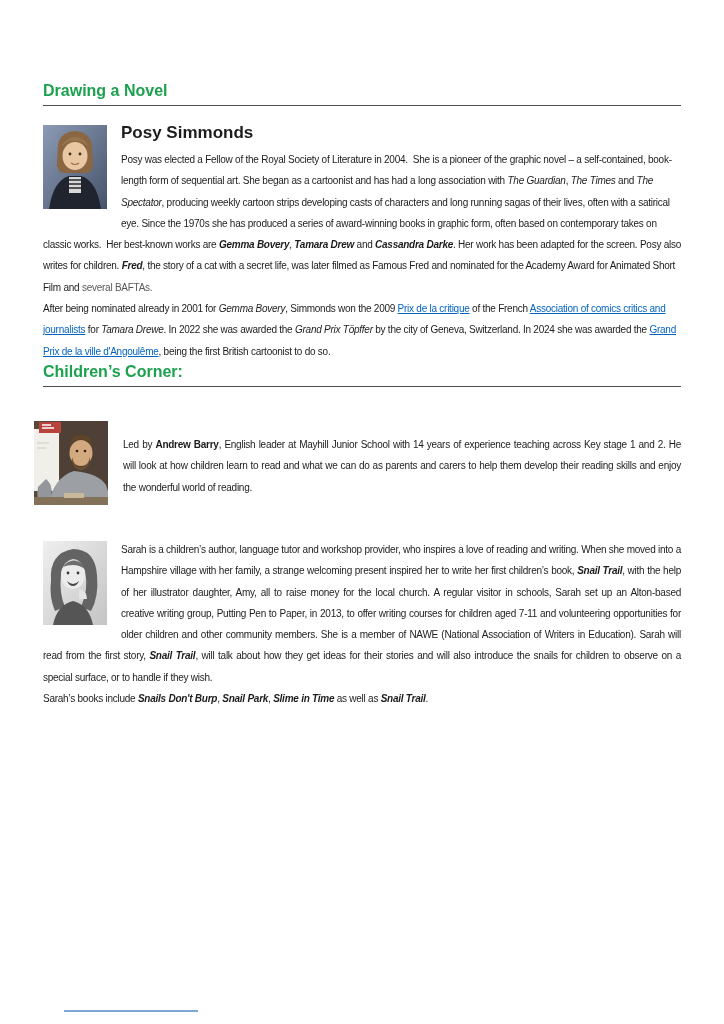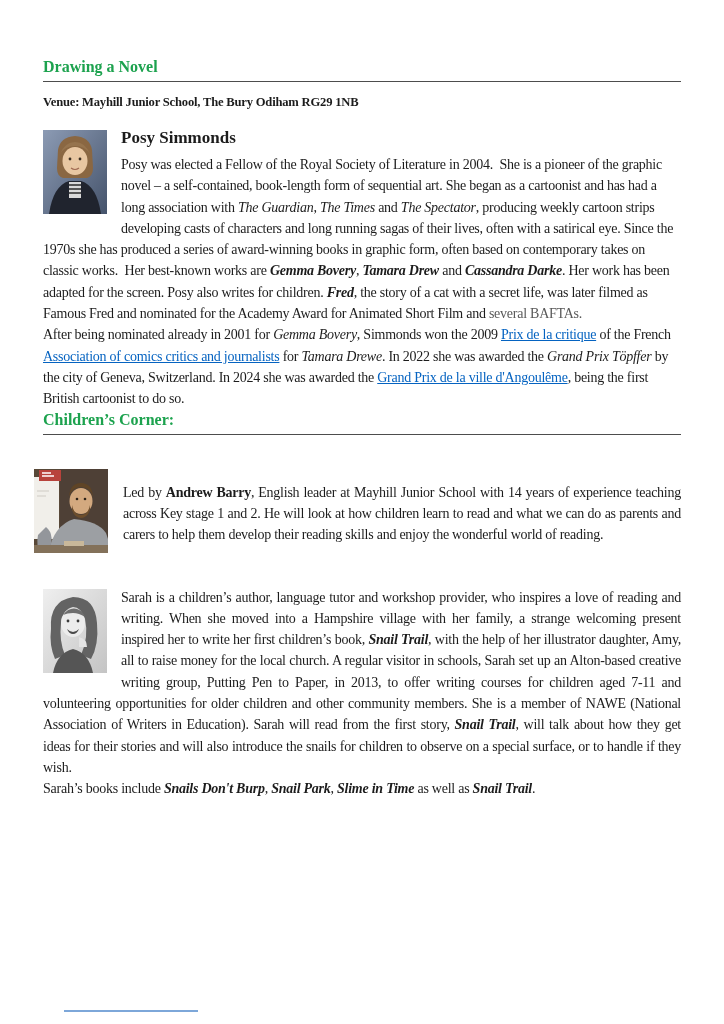--- a/index.html
+++ b/index.html
@@ -1,31 +1,31 @@
 <!DOCTYPE html>
 <html><head>
 <meta charset="utf-8">
 <style>
   html,body{margin:0;padding:0;}
   body{
     width:724px;height:1024px;background:#ffffff;position:relative;overflow:hidden;
     font-family:"Liberation Sans",sans-serif;color:#1c1c1c;
   }
-  .content{padding:57px 43px 0 43px;font-family:Liberation Serif, serif;}
+  .content{padding:81px 43px 0 43px;}
   .sec-heading{
     color:#1ca24e;font-size:16px;line-height:19px;font-weight:bold;margin:0;
     padding-bottom:5px;border-bottom:1.3px solid #4d4d4d;
   }
   .venue{font-weight:bold;font-size:12.6px;line-height:18px;margin:11px 0 0 0;letter-spacing:-0.2px;}
   .person{margin-top:17px;}
   .person::after{content:"";display:block;clear:both;}
   .photo{float:left;margin:2px 14px 4px 0;display:block;}
   .photo svg{display:block;}
   .person-name{font-size:17px;font-weight:bold;line-height:19px;margin:0 0 7px 0;}
-  p.para{font-size:14px;line-height:21.3px;letter-spacing:-0.25px;margin:0;}
+  p.para{font-size:10px;line-height:21.3px;letter-spacing:-0.25px;margin:0;}
   .mt{margin-top:13px;}
   .justify{text-align:justify;}
   .sec2{}
   .andrew-photo{margin:0 15px 4px -9px;}
   .andrew-para{padding-top:13px;}
   .sarah{margin-top:30px;}
   .run-normal{}
   .run-bold{font-weight:bold;}
   .run-italic{font-style:italic;}
   .run-bolditalic{font-weight:bold;font-style:italic;}
@@ -35,21 +35,20 @@
     position:absolute;left:64px;top:1010px;width:134px;height:2px;background:#7da7d9;
   }
 </style>
 </head>
 <body>
 
 <div class="content">
 
   <div>
     <h1 class="sec-heading">Drawing a Novel</h1>
-    <p class="venue">Venue: Mayhill Junior School, The Bury Odiham RG29 1NB</p>
 
     <div class="person">
       <span class="photo">
         <svg width="64" height="84" viewBox="0 0 64 84">
           <defs>
             <linearGradient id="pg" x1="0" y1="0" x2="1" y2="1">
               <stop offset="0" stop-color="#8c9bb4"></stop>
                 <stop offset="1" stop-color="#45536b"></stop>
             </linearGradient>
           </defs>

